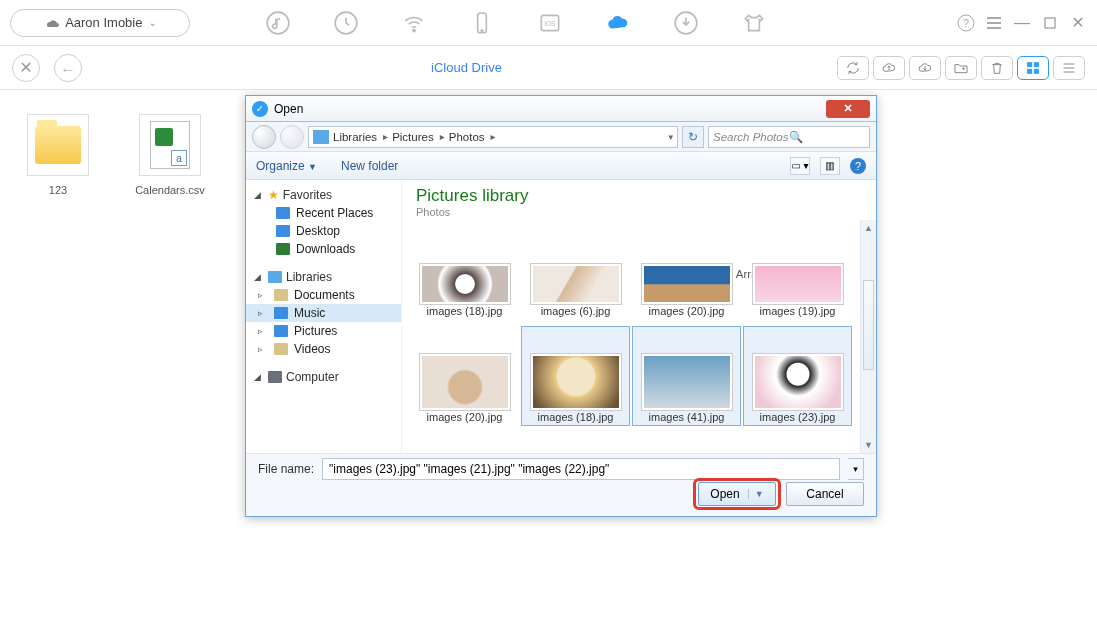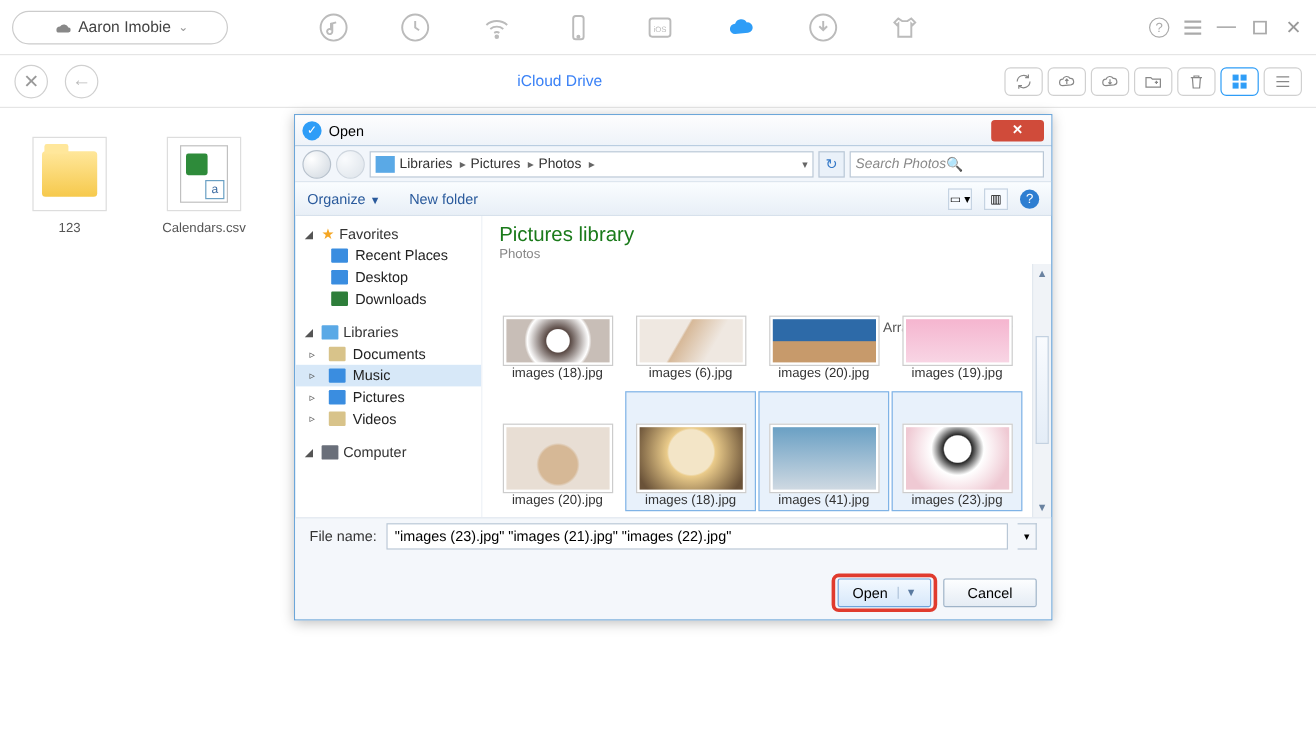--- a/index.html
+++ b/index.html
@@ -81,21 +81,21 @@
   .gitem{display:flex;flex-direction:column;align-items:center;justify-content:flex-end;font-size:11px;color:#333;padding:2px;border:1px solid transparent;}
   .gitem.sel{border-color:#7fb3e6;background:#e8f1fb;}
   .gimg{width:92px;height:58px;border:1px solid #ccc;padding:2px;background:#fff;overflow:hidden;}
   .gimg .inner{width:100%;height:100%;}
   .row0 .gimg{height:42px;}  
   .scroll{width:16px;background:#f0f3f7;border-left:1px solid #e2e8ef;position:relative;}
   .scroll .thumb-bar{position:absolute;left:2px;right:2px;top:60px;height:90px;border:1px solid #c3d1e0;background:linear-gradient(#f9fbfe,#e4edf7);}
   .scroll .arr{position:absolute;left:0;right:0;height:16px;display:flex;align-items:center;justify-content:center;font-size:9px;color:#6a82a0;}
   .scroll .arr.up{top:0;} .scroll .arr.dn{bottom:0;}
   
-  .dlg-foot{padding:4px 12px 10px;display:flex;flex-direction:column;gap:24px;background:#f4f7fb;border-top:1px solid #e2e8ef;}
+  .dlg-foot{padding:4px 12px 10px;display:flex;flex-direction:column;gap:2px;background:#f4f7fb;border-top:1px solid #e2e8ef;}
   .fn-row{display:flex;align-items:center;gap:8px;font-size:12px;}
   .fn-row label{white-space:nowrap;color:#333;}
   .fn-row input{flex:1;height:22px;border:1px solid #b9c7d6;padding:0 6px;font-size:12px;}
   .fn-row .dd{width:16px;height:22px;border:1px solid #b9c7d6;border-left:none;display:flex;align-items:center;justify-content:center;font-size:9px;}
   .btn-row{display:flex;justify-content:flex-end;gap:10px;}
   .btn{min-width:78px;height:24px;border:1px solid #9fb3c8;background:linear-gradient(#fdfeff,#e5ecf4);font-size:12px;display:flex;align-items:center;justify-content:center;border-radius:2px;}
   .btn.open{border:1px solid #6ea4db;background:linear-gradient(#f3f9ff,#d7e8fa);}
   .hl-open{position:absolute;border:3px solid #e03b2e;border-radius:6px;width:88px;height:30px;pointer-events:none;}
   
   

